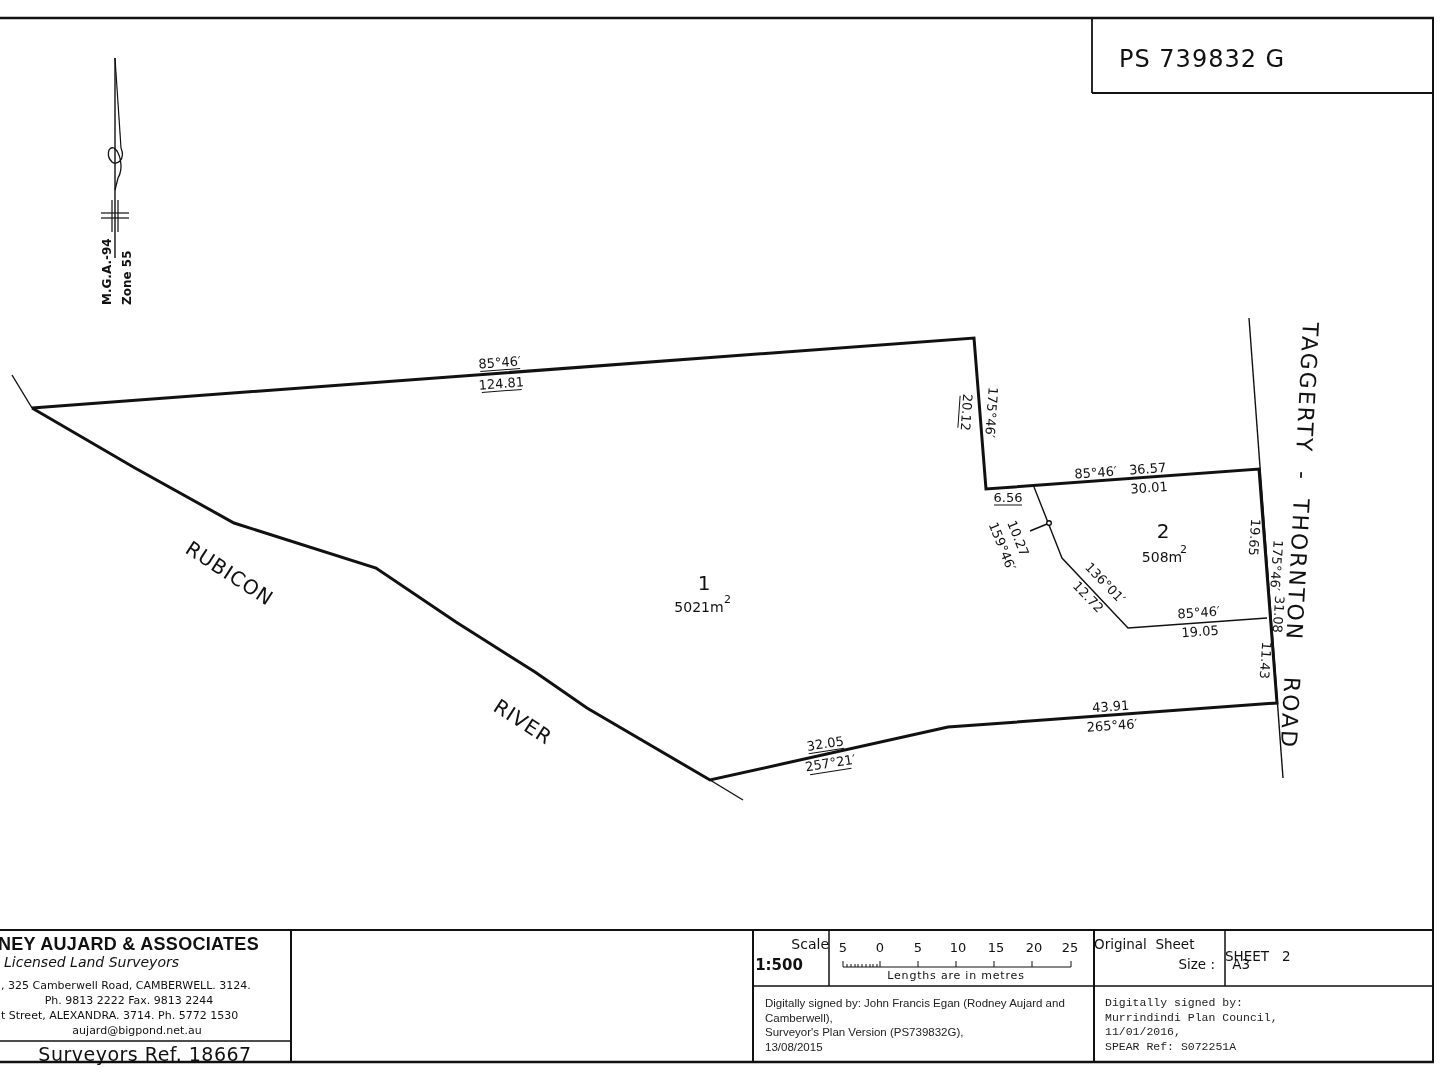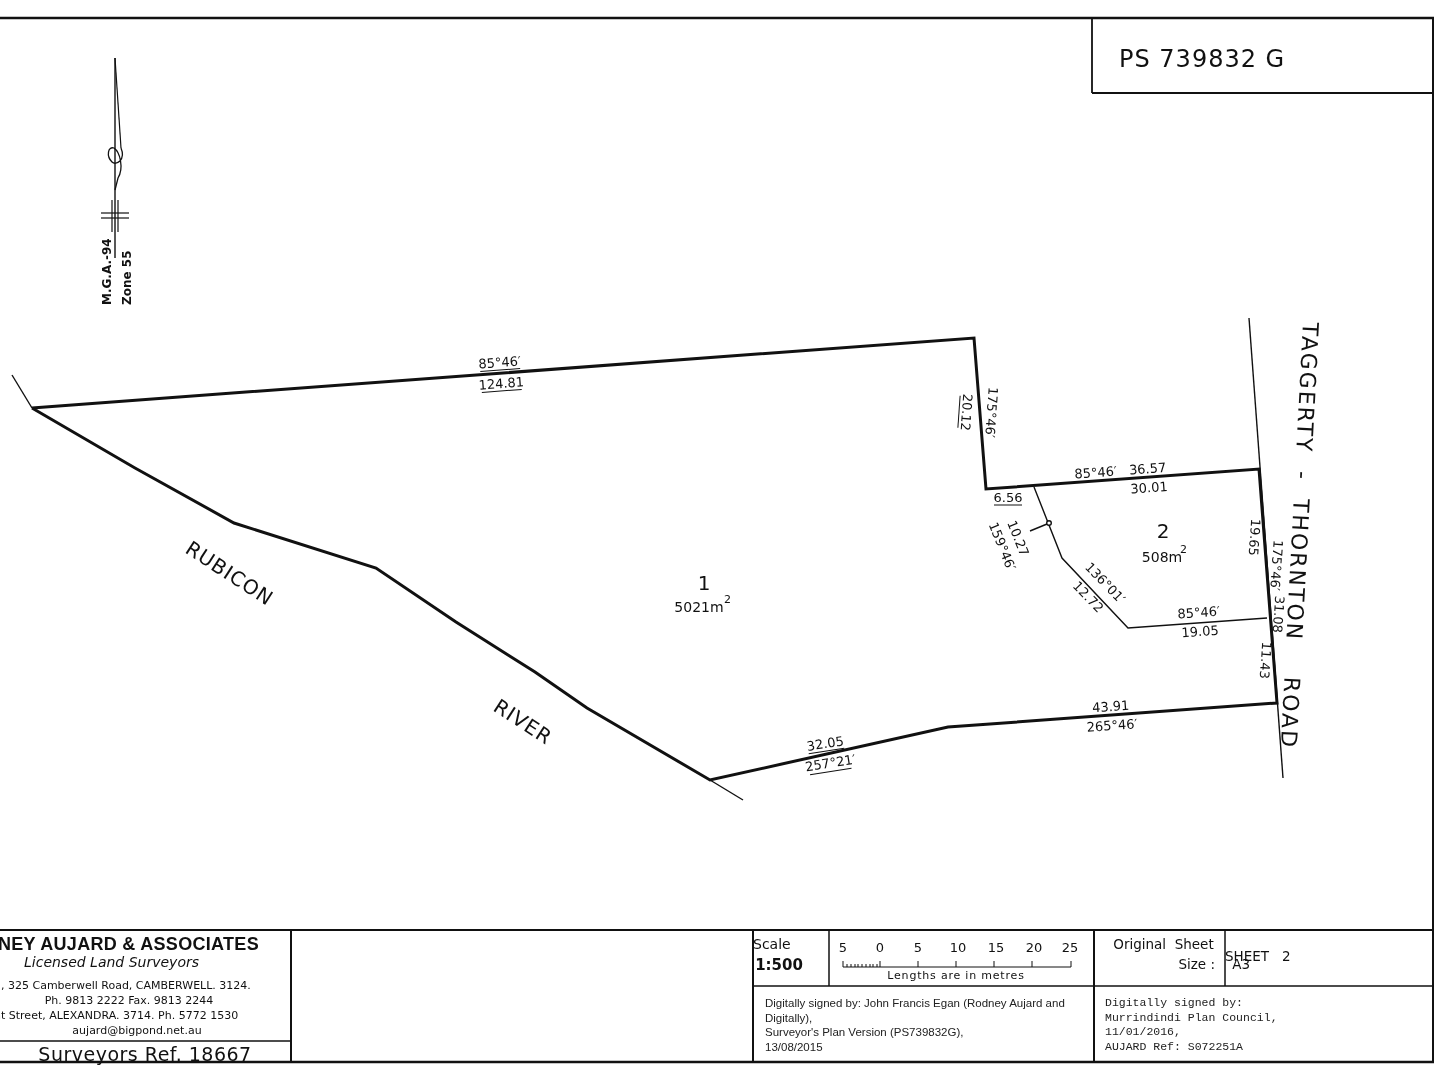--- a/index.html
+++ b/index.html
@@ -3,21 +3,21 @@
 <meta charset="utf-8">
 <style>
   html, body { margin: 0; padding: 0; background: #ffffff; }
   body { width: 1440px; height: 1080px; position: relative; overflow: hidden;
          font-family: "DejaVu Sans", sans-serif; color: #111; }
   #plan { position: absolute; left: 0; top: 0; width: 1440px; height: 1080px; }
   .txt { font-family: "DejaVu Sans", sans-serif; fill: #111; }
   .cell { position: absolute; box-sizing: border-box; }
   .firm-name { position: absolute; left: -2px; top: 934px; width: 290px; text-align: left;
                font-family: "Liberation Sans", sans-serif; font-weight: bold; font-size: 18px; letter-spacing: 0.3px; white-space: nowrap; }
-  .firm-sub { position: absolute; left: 24px; top: 954px; width: 260px; font-style: italic;
+  .firm-sub { position: absolute; left: 4px; top: 954px; width: 260px; font-style: italic;
               font-family: "DejaVu Sans", sans-serif; font-size: 14px; white-space: nowrap; }
   .firm-line { position: absolute; left: 0; width: 290px; text-align: center; font-size: 11px;
                font-family: "DejaVu Sans", sans-serif; white-space: nowrap; }
   .firm-line.left { text-align: left; left: -6px; }
   .ref { position: absolute; left: 0; top: 1043px; width: 290px; text-align: center; font-size: 19px; letter-spacing: 0.5px; }
   .small-sans { font-family: "Liberation Sans", sans-serif; font-size: 11.5px; line-height: 14.5px; color: #222; }
 </style>
 </head>
 <body>
 
@@ -189,31 +189,31 @@
 </svg>
 
 <div class="firm-name">NEY AUJARD &amp; ASSOCIATES</div>
 <div class="firm-sub">Licensed Land Surveyors</div>
 <div class="firm-line left" style="top:979px;">1, 325 Camberwell Road, CAMBERWELL. 3124.</div>
 <div class="firm-line" style="top:994px; left:-16px;">Ph. 9813 2222      Fax. 9813 2244</div>
 <div class="firm-line left" style="top:1009px;">nt Street, ALEXANDRA. 3714. Ph. 5772 1530</div>
 <div class="firm-line" style="top:1024px; left:-8px;">aujard@bigpond.net.au</div>
 <div class="ref">Surveyors Ref.  18667</div>
 
-<div class="cell" style="left:753px; top:936px; width:76px; text-align:left; font-size:14px;">Scale</div>
+<div class="cell" style="left:753px; top:936px; width:76px; text-align:right; font-size:14px;">Scale</div>
 <div class="cell" style="left:753px; top:956px; width:52px; text-align:center; font-size:15px; font-weight:bold;">1:500</div>
 
-<div class="cell" style="left:1094px; top:936px; width:139px; text-align:center; font-size:13.5px; white-space:pre;">Original  Sheet</div>
+<div class="cell" style="left:1094px; top:936px; width:139px; text-align:left; font-size:13.5px; white-space:pre;">Original  Sheet</div>
 <div class="cell" style="left:1094px; top:956px; width:156px; text-align:right; font-size:13.5px; white-space:pre;">Size :    A3</div>
 <div class="cell" style="left:1225px; top:948px; width:208px; text-align:left; font-size:13.5px; white-space:pre;">SHEET   2</div>
 
 <div class="cell small-sans" style="left:765px; top:996px; width:330px;">
   <div>Digitally signed by: John Francis Egan (Rodney Aujard and</div>
-  <div>Digitally),</div>
+  <div>Camberwell),</div>
   <div>Surveyor's Plan Version (PS739832G),</div>
   <div>13/08/2015</div>
 </div>
 <div class="cell small-sans" style="left:1105px; top:996px; width:320px;font-family:Liberation Mono, monospace;">
   <div>Digitally signed by:</div>
   <div>Murrindindi Plan Council,</div>
   <div>11/01/2016,</div>
-  <div>AUJARD Ref: S072251A</div>
+  <div>SPEAR Ref: S072251A</div>
 </div>
 
 </body></html>

